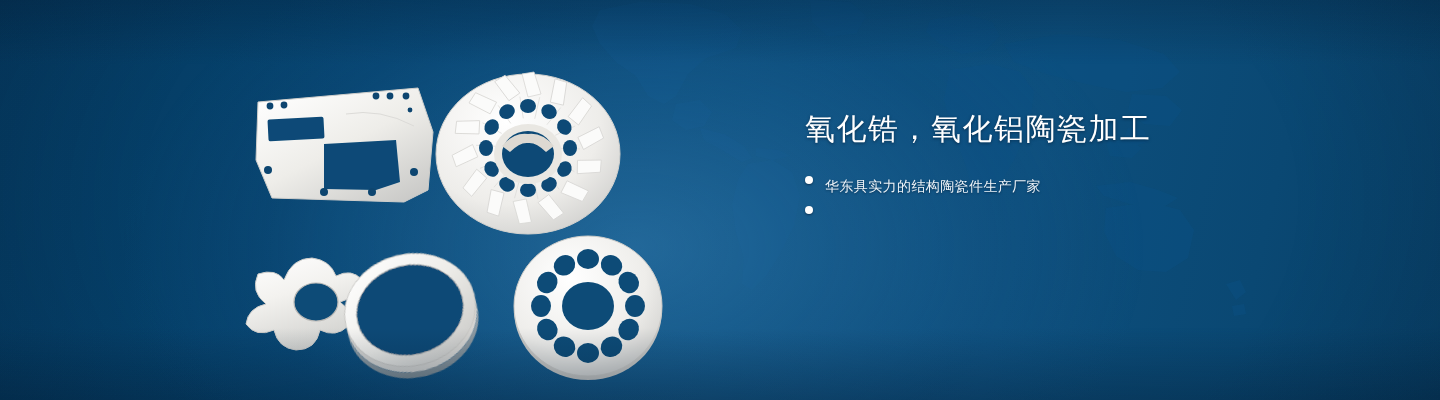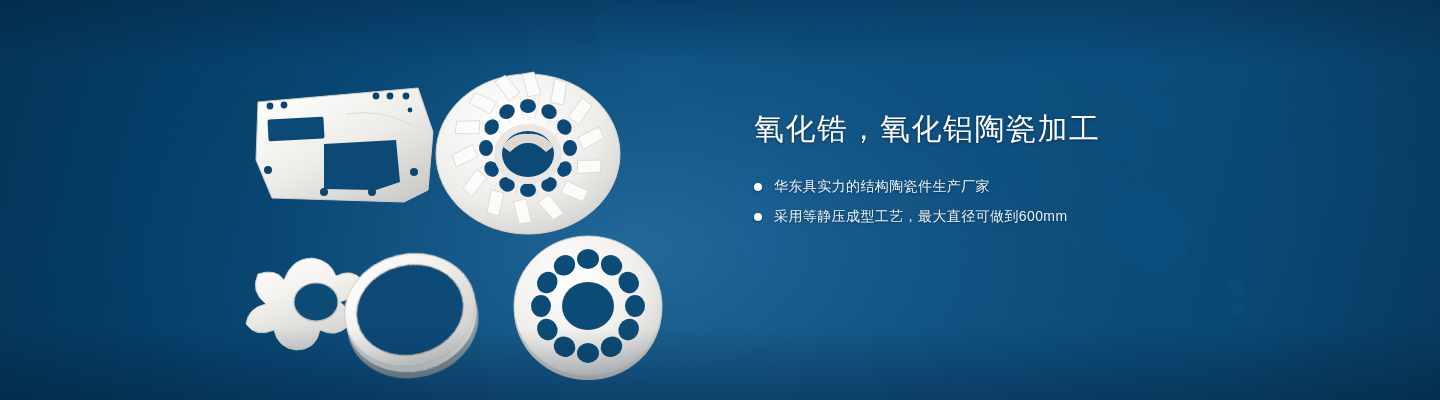--- a/index.html
+++ b/index.html
@@ -34,34 +34,34 @@
   }
   
   .bg-map{position:absolute;inset:0;opacity:.55;}
   .bg-map svg{width:100%;height:100%;display:block;}
 
   
   .photo{position:absolute;left:228px;top:40px;width:460px;height:340px;}
   .photo svg{width:100%;height:100%;display:block;}
 
   
-  .copy{position:absolute;left:754px;top:108px;width:620px;}
+  .copy{position:absolute;left:805px;top:108px;width:620px;}
   .headline{
     color:#ffffff;
     font-size:30px;
     line-height:42px;
     letter-spacing:1.5px;
     font-weight:400;
     margin:0 0 26px 0;
     white-space:nowrap;
     text-shadow:0 1px 3px rgba(0,18,38,.55);
   }
   .bullets{list-style:none;margin:0;padding:0;}
   .bullet{
-    display:flex;align-items:center;
+    display:flex;align-items:flex-start;
     margin:0 0 9px 0;
     color:#eef4f9;
     font-size:14px;
     line-height:21px;
     letter-spacing:.4px;
     white-space:nowrap;
     text-shadow:0 1px 2px rgba(0,18,38,.5);
   }
   .dot{
     flex:0 0 auto;
@@ -265,18 +265,17 @@
 
   <div class="copy">
     <h1 class="headline">氧化锆，氧化铝陶瓷加工</h1>
     <ul class="bullets">
       <li class="bullet">
         <span class="dot"></span>
         <span>华东具实力的结构陶瓷件生产厂家</span>
       </li>
       <li class="bullet">
         <span class="dot"></span>
-        <span>采用等静压成型工艺，最大直径可做到600mm</span>
       </li>
     </ul>
   </div>
 
 </div>
 
 </body></html>

